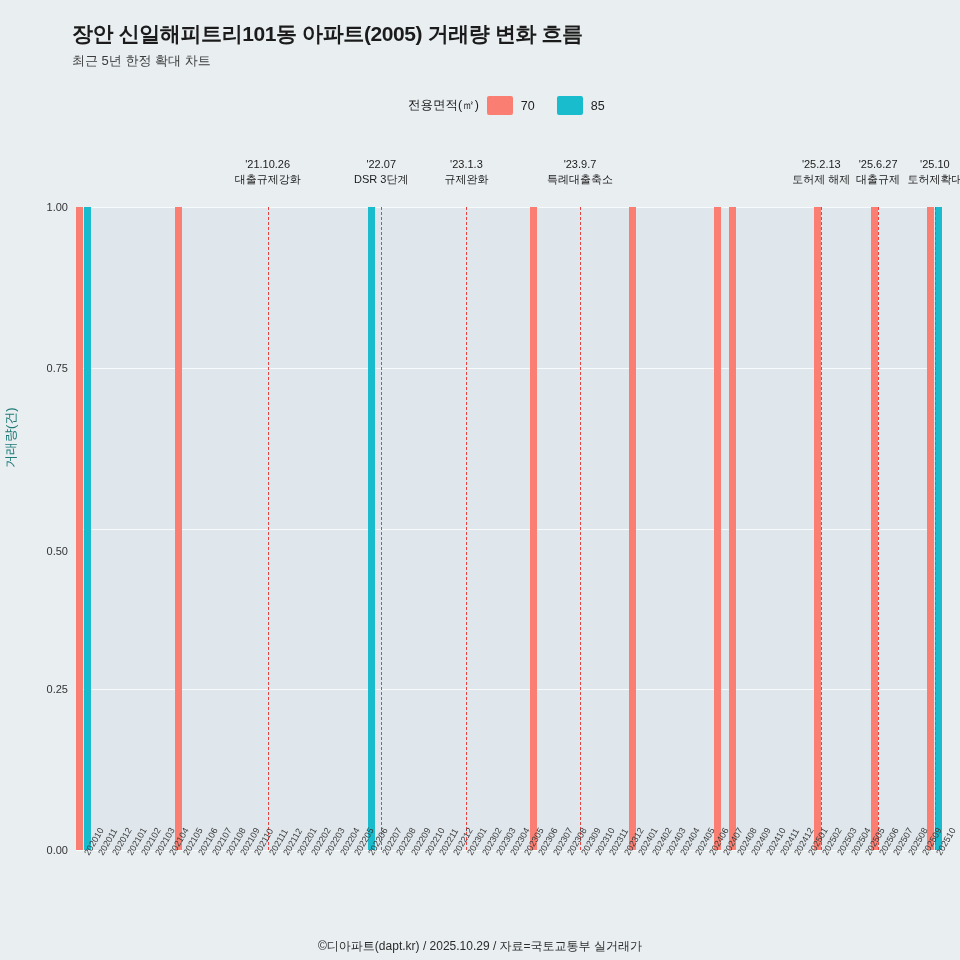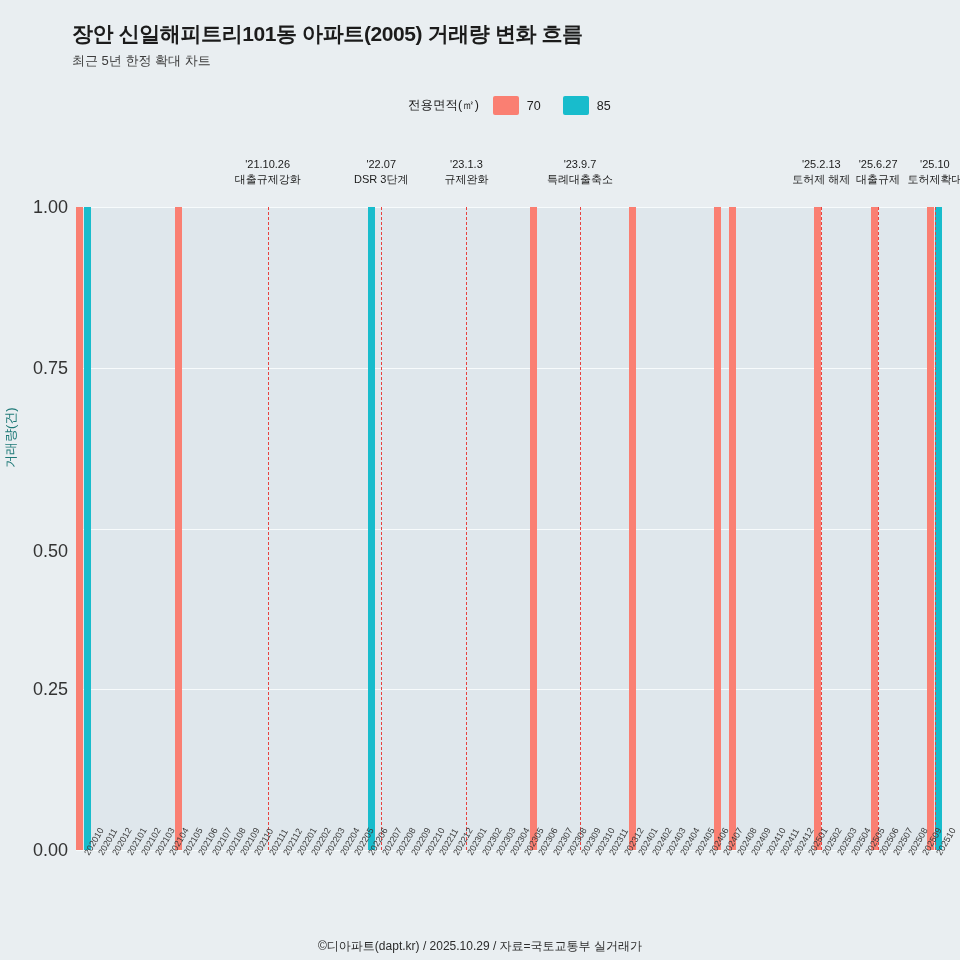--- a/index.html
+++ b/index.html
@@ -39,21 +39,20 @@
     position: absolute;
     left: 408px;
     top: 96px;
     display: flex;
     align-items: center;
     gap: 8px;
     font-size: 12.5px;
     color: #222;
   }
   .legend-title {
-    margin-right: 6px;
   }
   .legend-swatch {
     width: 26px;
     height: 19px;
     border-radius: 2px;
     display: inline-block;
   }
   .legend-label {
     margin-right: 14px;
     font-size: 12.5px;
@@ -82,21 +81,21 @@
   .event-line {
     position: absolute;
     top: 0;
     width: 0;
     height: 100%;
     border-left: 1.6px dashed #e8423f;
   }
   .ytick {
     position: absolute;
     right: 0;
-    font-size: 18px;
+    font-size: 11px;
     color: #333;
     text-align: right;
     transform: translateY(-50%);
   }
   .ytick-wrap {
     position: absolute;
     left: 10px;
     top: 207px;
     width: 58px;
     height: 643px;

